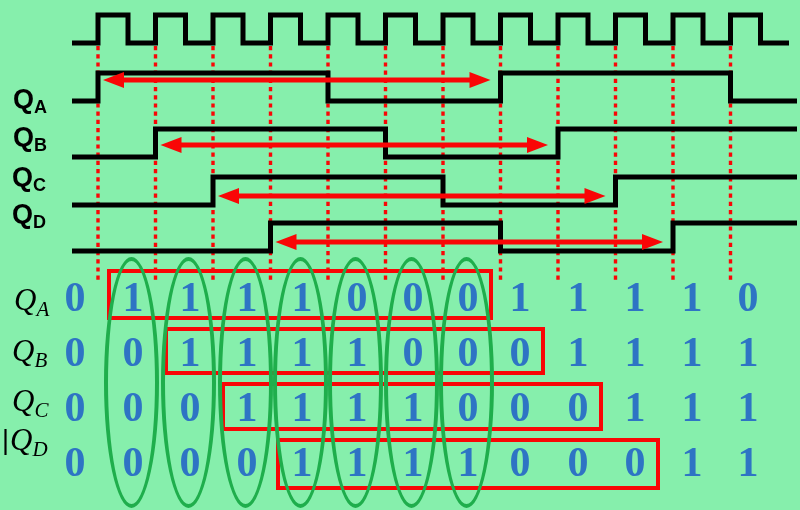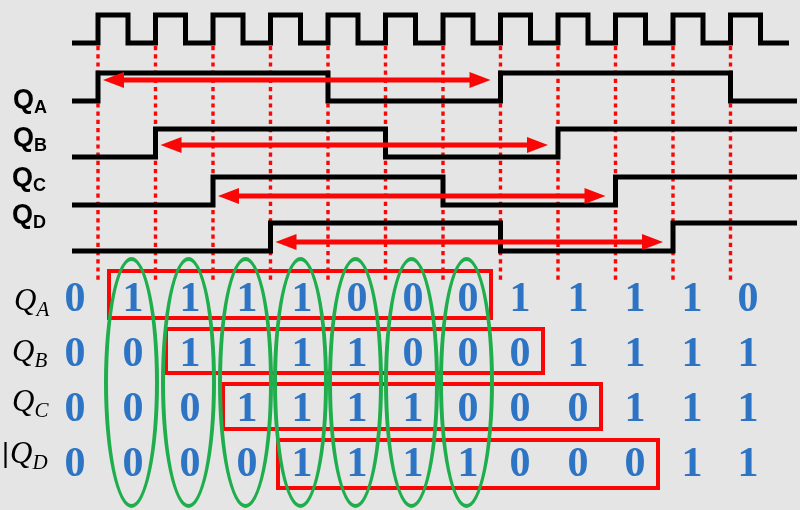--- a/index.html
+++ b/index.html
@@ -1,16 +1,16 @@
 <!DOCTYPE html>
 <html><head>
 <meta charset="utf-8">
 <style>
   html,body{margin:0;padding:0;background:#ffffff;}
-  .stage{position:relative;width:800px;height:510px;overflow:hidden;background:#e5e5e5;
+  .stage{position:relative;width:800px;height:510px;overflow:hidden;background:#86efac;
          font-family:"Liberation Sans",sans-serif;}
   .stage svg{position:absolute;left:0;top:0;z-index:1;}
   
   .wave-label{position:absolute;z-index:2;color:#000;font-family:"Liberation Sans",sans-serif;
               font-size:27px;font-weight:600;line-height:1.1;}
   .wave-label .wsub{font-size:18px;vertical-align:-5px;letter-spacing:0;}
   
   .tbl-label{position:absolute;z-index:2;color:#000;font-family:"Liberation Serif",serif;
              font-style:italic;font-size:31px;line-height:1.1;}
   .tbl-label .tsub{font-size:21px;vertical-align:-6px;}
@@ -63,21 +63,21 @@
     </svg>
 
   <div class="wave-label" style="left:13px;top:85px"><span>Q</span><span class="wsub">A</span></div>
   <div class="wave-label" style="left:13px;top:123px"><span>Q</span><span class="wsub">B</span></div>
   <div class="wave-label" style="left:12px;top:163px"><span>Q</span><span class="wsub">C</span></div>
   <div class="wave-label" style="left:12px;top:200px"><span>Q</span><span class="wsub">D</span></div>
 
   <div class="tbl-label" style="left:14px;top:283px"><span>Q</span><span class="tsub">A</span></div>
   <div class="tbl-label" style="left:12px;top:334px"><span>Q</span><span class="tsub">B</span></div>
   <div class="tbl-label" style="left:12px;top:384px"><span>Q</span><span class="tsub">C</span></div>
-  <div class="tbl-label" style="left:2px;top:436px"><span class="tprefix">|</span><span>Q</span><span class="tsub">D</span></div>
+  <div class="tbl-label" style="left:2px;top:423px"><span class="tprefix">|</span><span>Q</span><span class="tsub">D</span></div>
 
   <div id="digits">
       <span class="bit" style="left: 55px; top: 273px; color: rgb(46, 116, 196);">0</span>
       <span class="bit" style="left: 113px; top: 273px; color: rgb(46, 116, 196);">1</span>
       <span class="bit" style="left: 170px; top: 273px; color: rgb(46, 116, 196);">1</span>
       <span class="bit" style="left: 227px; top: 273px; color: rgb(46, 116, 196);">1</span>
       <span class="bit" style="left: 282px; top: 273px; color: rgb(46, 116, 196);">1</span>
       <span class="bit" style="left: 337px; top: 273px; color: rgb(46, 116, 196);">0</span>
       <span class="bit" style="left: 393px; top: 273px; color: rgb(46, 116, 196);">0</span>
       <span class="bit" style="left: 448px; top: 273px; color: rgb(46, 116, 196);">0</span>

